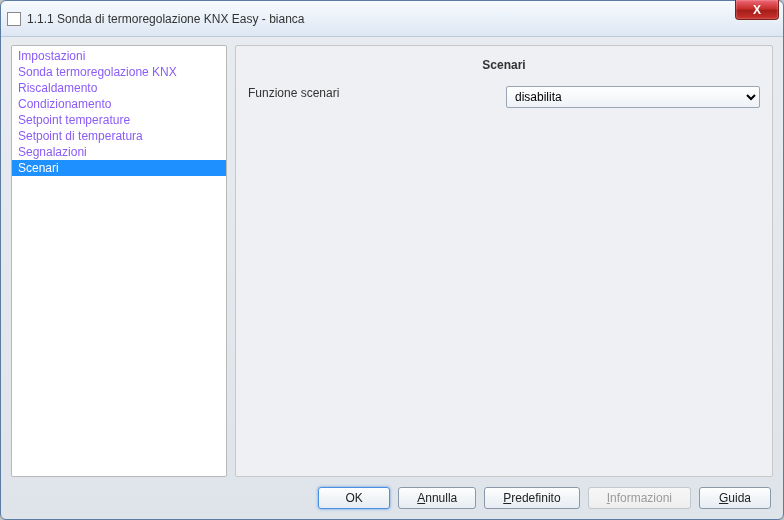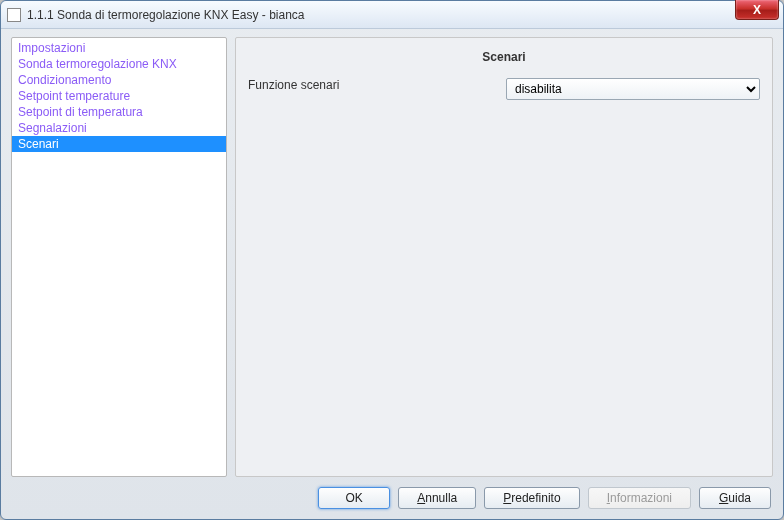--- a/index.html
+++ b/index.html
@@ -14,21 +14,21 @@
   .window {
     width: 784px; height: 520px;
     background: linear-gradient(#e8ecf0, #dfe4ea);
     border: 1px solid #5a7ca0;
     border-radius: 6px;
     display: flex;
     flex-direction: column;
     box-shadow: 0 0 6px rgba(0,0,0,0.4);
   }
   .titlebar {
-    height: 28px;
+    height: 36px;
     background: linear-gradient(#f7fbff, #dde7f3);
     border-bottom: 1px solid #bccada;
     display: flex;
     align-items: center;
     padding: 0 6px;
     border-top-left-radius: 6px;
     border-top-right-radius: 6px;
     position: relative;
   }
   .titlebar .app-icon {
@@ -177,20 +177,23 @@
     <div class="panes">
 
       <div class="sidebar">
         <div class="side-item">
           <span>Impostazioni</span>
         </div>
         <div class="side-item">
           <span>Sonda termoregolazione KNX</span>
         </div>
         <div class="side-item">
+          <span>Riscaldamento</span>
+        </div>
+        <div class="side-item">
           <span>Condizionamento</span>
         </div>
         <div class="side-item">
           <span>Setpoint temperature</span>
         </div>
         <div class="side-item">
           <span>Setpoint di temperatura</span>
         </div>
         <div class="side-item">
           <span>Segnalazioni</span>

